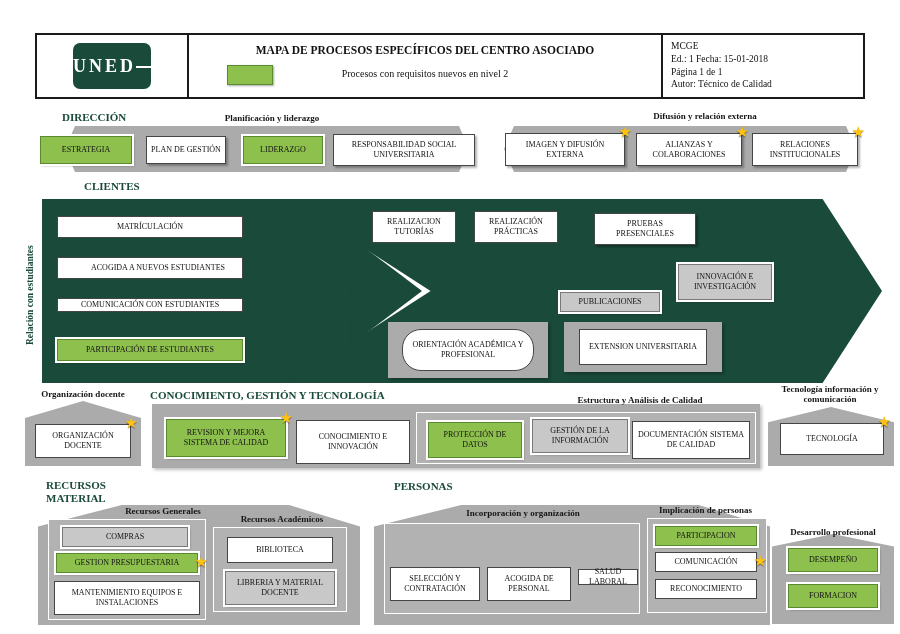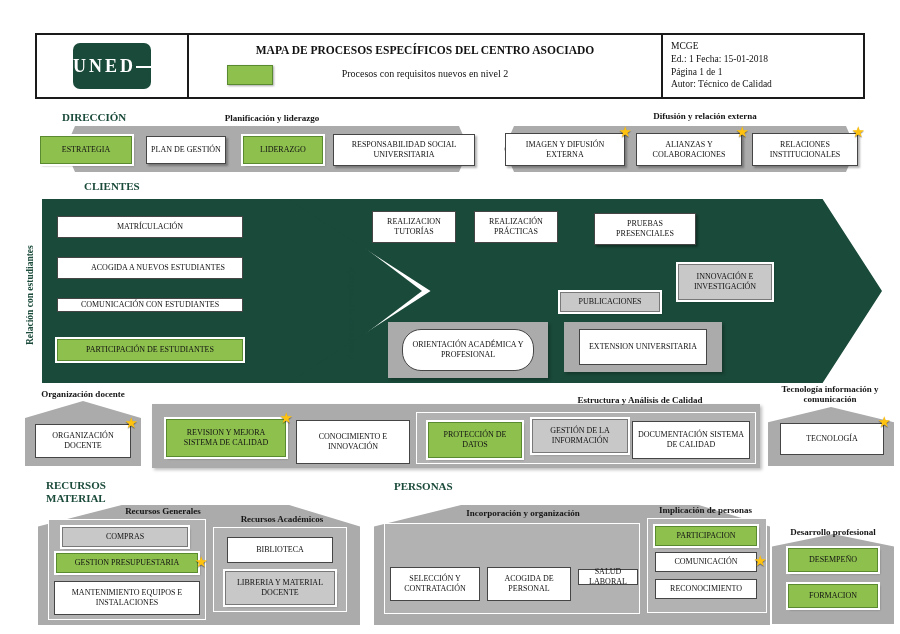--- a/index.html
+++ b/index.html
@@ -153,20 +153,21 @@
     <span>EXTENSION UNIVERSITARIA</span>
   </div>
 
   <div class="sub-label" style="left:22px; top:389px; width:122px;">Organización docente</div>
   <div class="house" style="left:25px; top:401px; width:116px; height:65px; clip-path:polygon(0 26%, 50% 0, 100% 26%, 100% 100%, 0 100%);"></div>
   <div class="box" style="left:35px; top:424px; width:96px; height:34px;">
     <span>ORGANIZACIÓN DOCENTE</span>
     <span class="star">★</span>
   </div>
 
+  <div class="sec-title" style="left:150px; top:389px;">CONOCIMIENTO, GESTIÓN Y  TECNOLOGÍA</div>
   <div class="band-rect" style="left:152px; top:404px; width:608px; height:64px;"></div>
   <div class="box green frame-white" style="left:166px; top:419px; width:120px; height:38px;">
     <span>REVISION Y MEJORA SISTEMA DE CALIDAD</span>
     <span class="star">★</span>
   </div>
   <div class="box" style="left:296px; top:420px; width:114px; height:44px;">
     <span>CONOCIMIENTO E INNOVACIÓN</span>
   </div>
 
   <div class="sub-label" style="left:540px; top:395px; width:200px;">Estructura y Análisis de Calidad</div>

